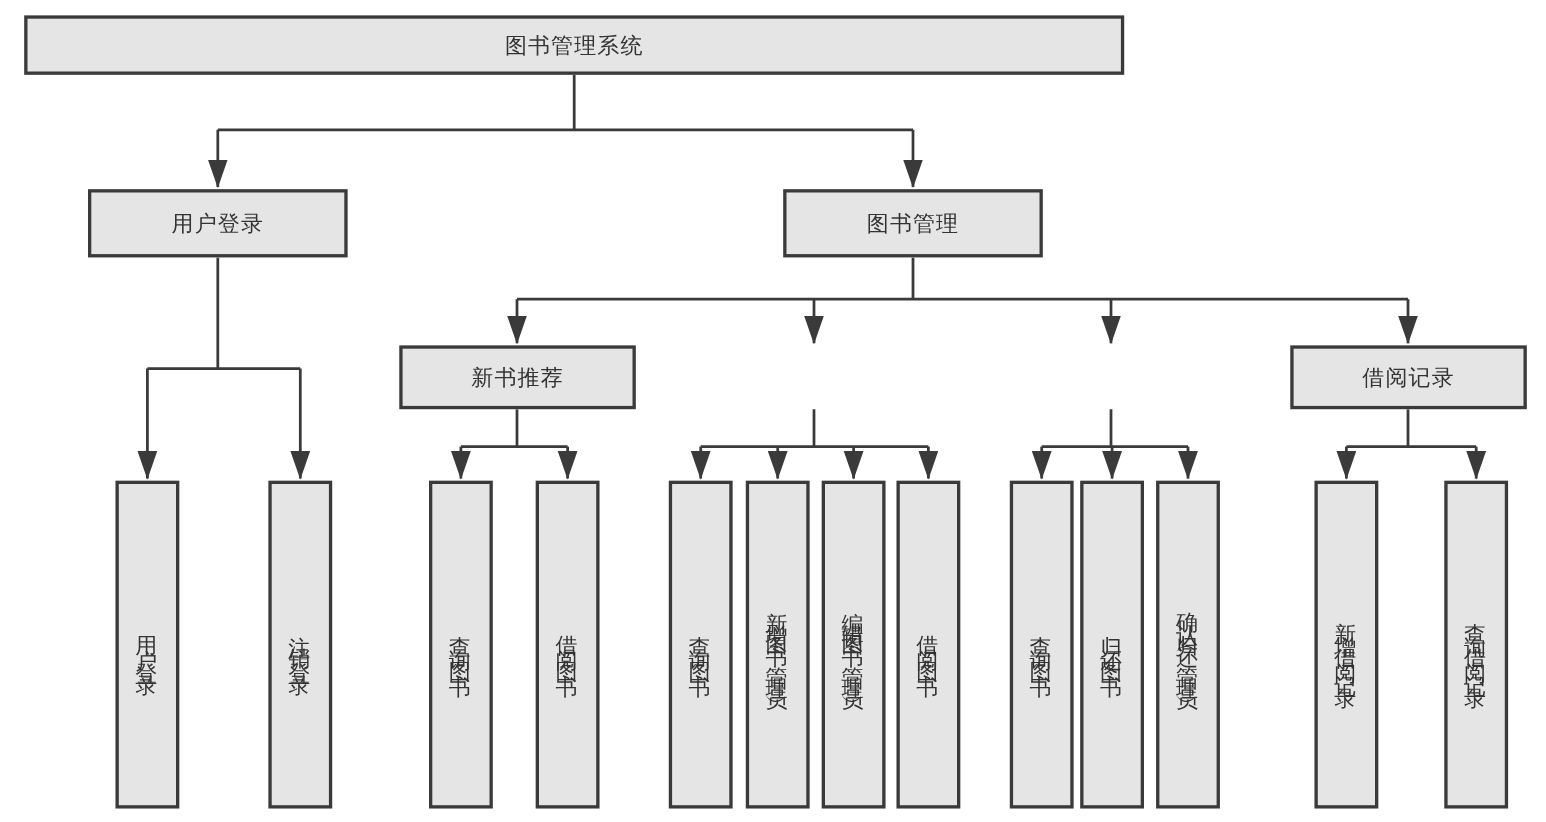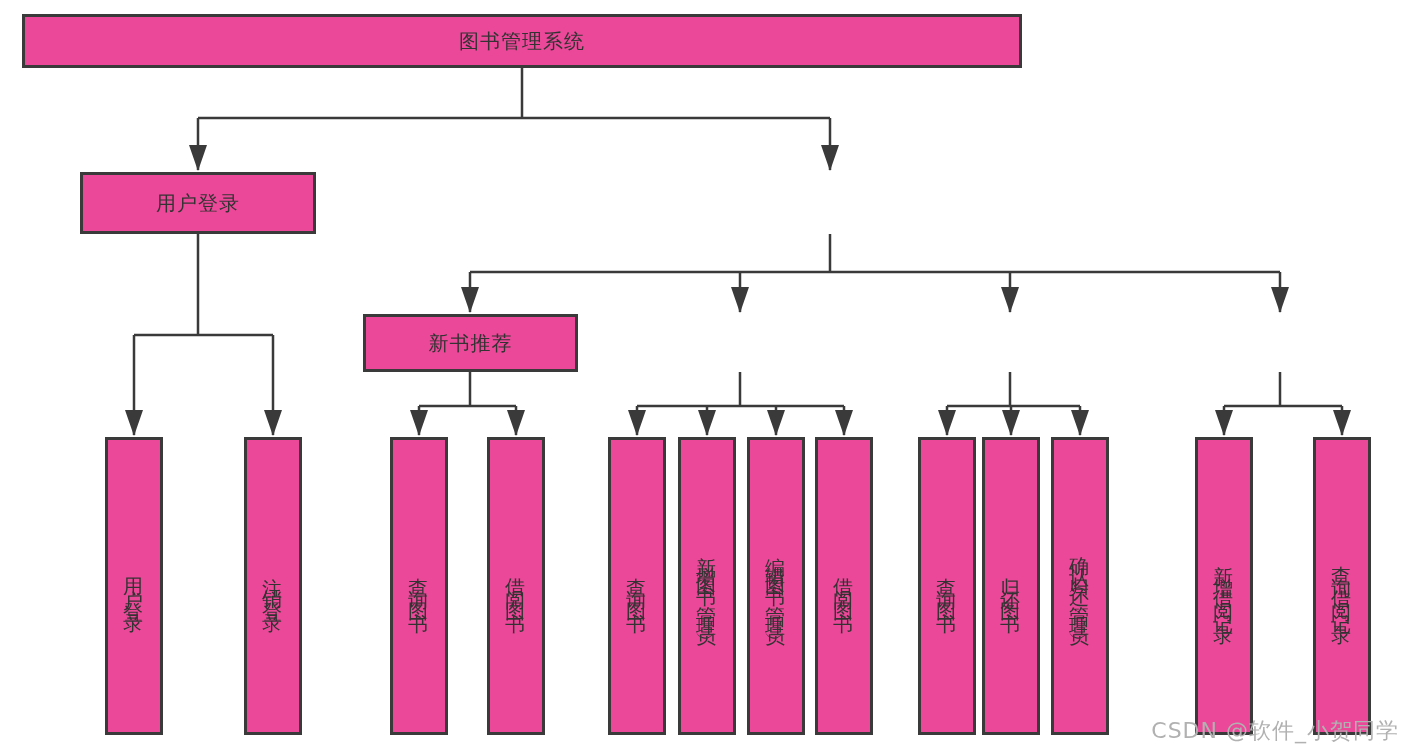--- a/index.html
+++ b/index.html
@@ -19,21 +19,21 @@
   .wires {
     position: absolute;
     left: 0;
     top: 0;
     width: 1405px;
     height: 747px;
     pointer-events: none;
   }
   .node {
     position: absolute;
-    background: #ec4899;
+    background: #e5e5e5;
     border: 3px solid #3a3a3a;
     box-sizing: border-box;
     display: flex;
     align-items: center;
     justify-content: center;
   }
   .hbox {
     font-size: 20px;
     letter-spacing: 1px;
   }
@@ -128,23 +128,29 @@
     </g>
   </svg>
 
   <div class="node hbox root-box">
     <span>图书管理系统</span>
   </div>
 
   <div class="node hbox l2-box" style="left:80px">
     <span>用户登录</span>
   </div>
+  <div class="node hbox l2-box" style="left:712px">
+    <span>图书管理</span>
+  </div>
 
   <div class="node hbox l3-box" style="left:363px">
     <span>新书推荐</span>
+  </div>
+  <div class="node hbox l3-box" style="left:1173px">
+    <span>借阅记录</span>
   </div>
 
   <div class="node vbox" style="left:105px">
     <span>用户登录</span>
   </div>
   <div class="node vbox" style="left:244px">
     <span>注销登录</span>
   </div>
 
   <div class="node vbox" style="left:390px">
@@ -177,15 +183,14 @@
     <span>确认归还（管理员）</span>
   </div>
 
   <div class="node vbox" style="left:1195px">
     <span>新增借阅记录</span>
   </div>
   <div class="node vbox" style="left:1313px">
     <span>查询借阅记录</span>
   </div>
 
-  <div class="watermark">CSDN @软件_小贺同学</div>
 
 </div>
 
 </body></html>

